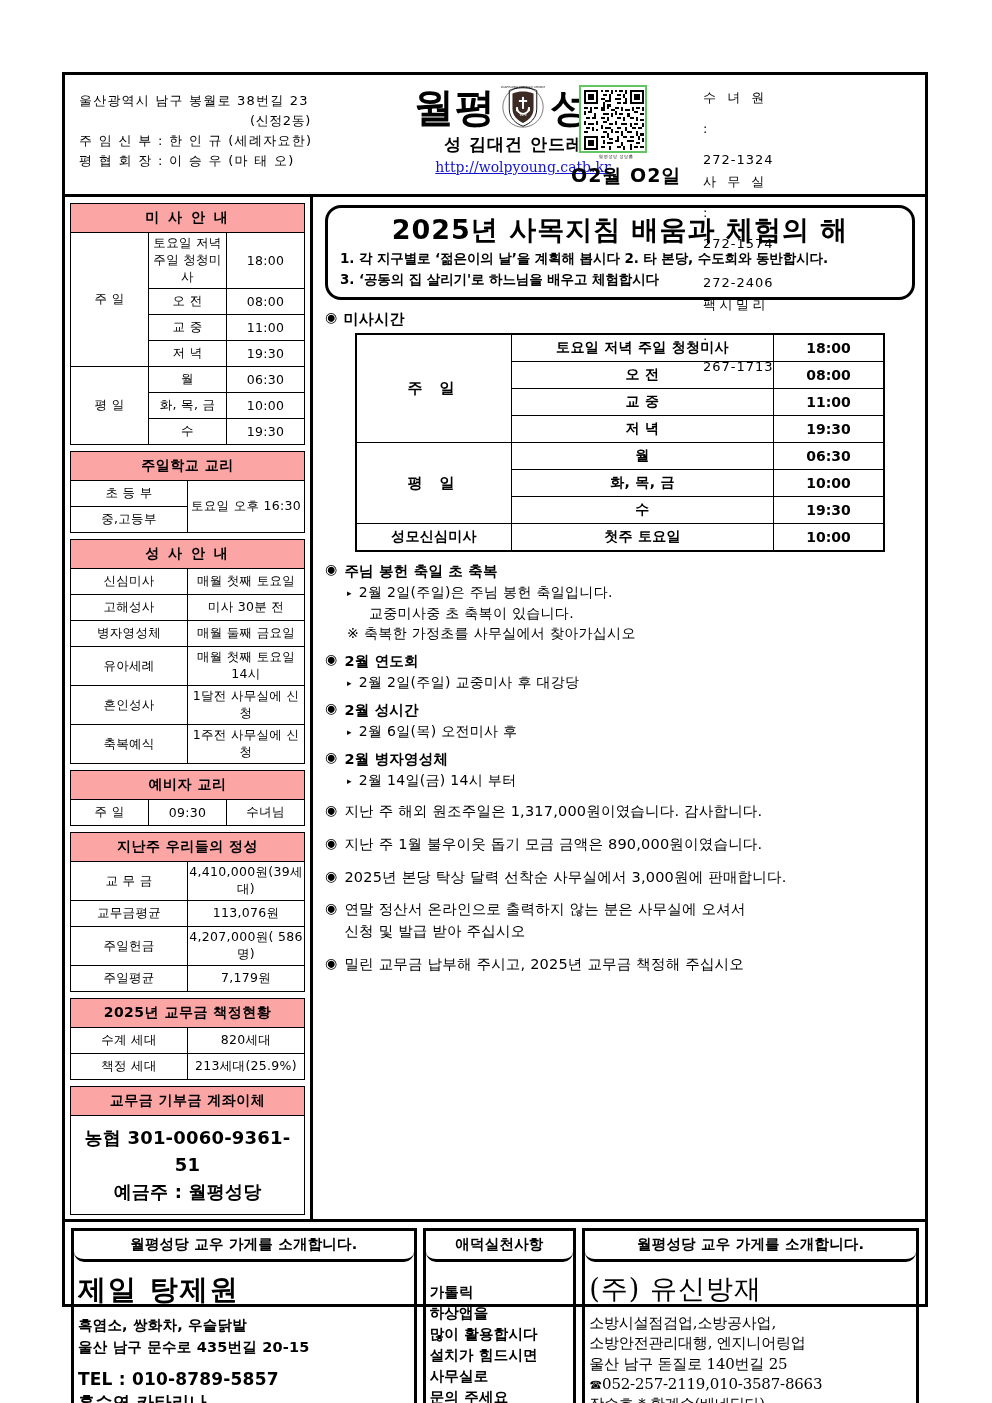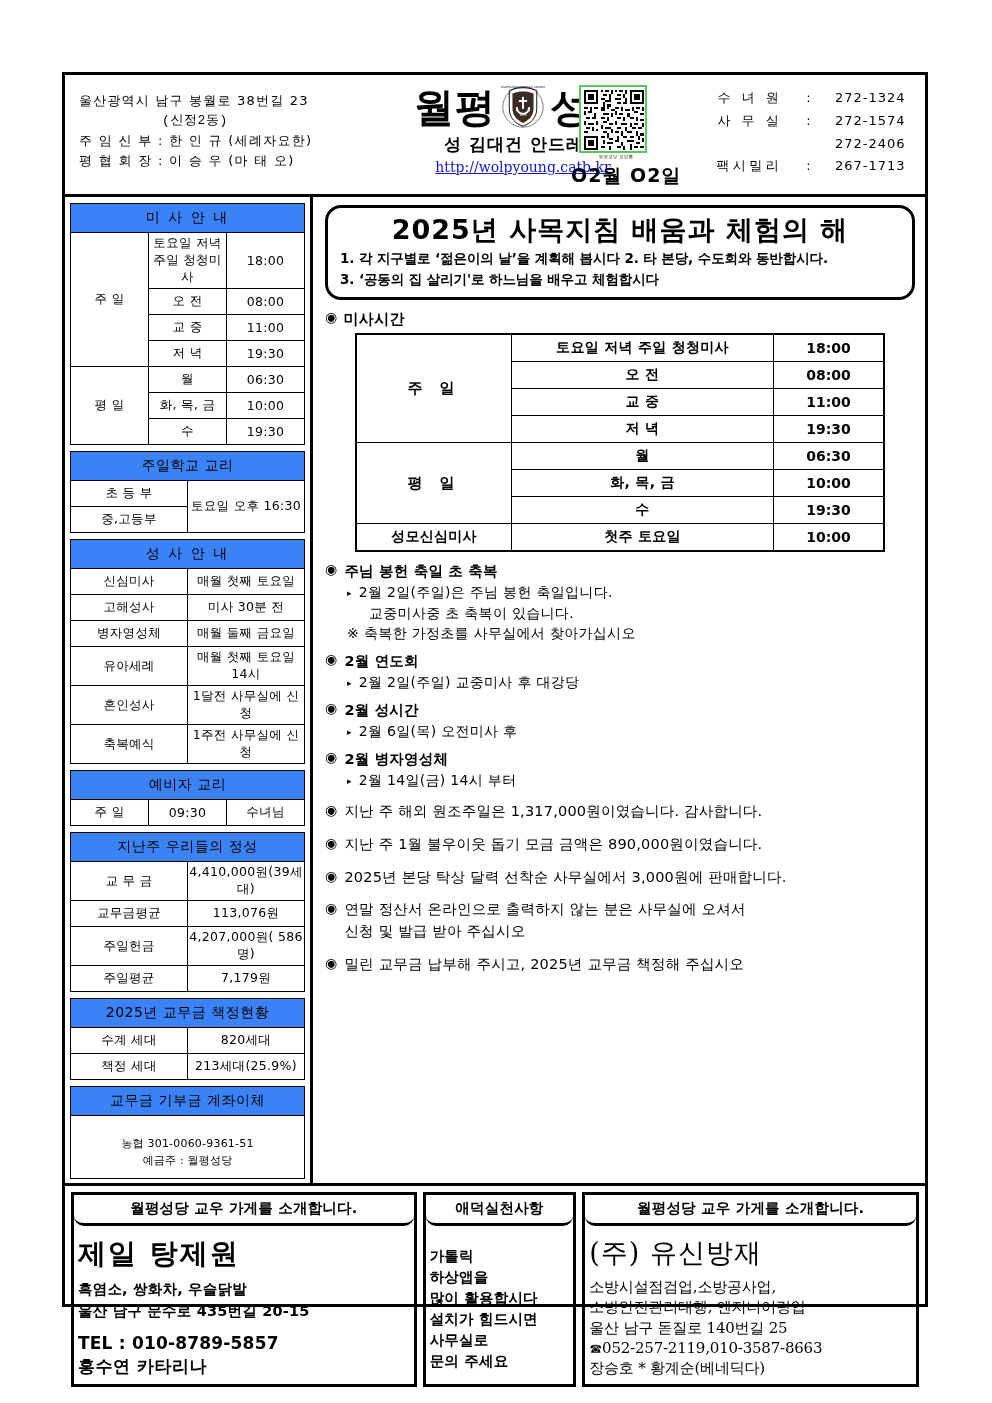--- a/index.html
+++ b/index.html
@@ -26,21 +26,21 @@
   }
   .hdr-left{
     width:278px;
     padding:16px 0 0 14px;
     box-sizing:border-box;
     font-size:13px;
     line-height:1.55;
     letter-spacing:.5px;
   }
   .hdr-left .addr{letter-spacing:1.2px;}
-  .hdr-left .dong{text-align:center;padding-right:32px;letter-spacing:.6px;font-family:Liberation Mono, monospace;}
+  .hdr-left .dong{text-align:right;padding-right:32px;letter-spacing:.6px;}
   .hdr-left .row{letter-spacing:1.3px;}
   .hdr-center{
     flex:1;
     position:relative;
     padding-top:8px;
     text-align:center;
   }
   .title-line{
     display:flex;align-items:center;justify-content:center;
     gap:2px;
@@ -91,21 +91,21 @@
     white-space:nowrap;
   }
   .hdr-right{
     width:222px;
     padding:12px 12px 0 0;
     box-sizing:border-box;
     font-size:13px;
     line-height:1.75;
   }
   .hdr-right .pr{
-    display:flex;justify-content:flex-end;gap:24px;letter-spacing:.4px;
+    display:flex;justify-content:flex-end;gap:8px;letter-spacing:.4px;flex-direction:column;
   }
   .hdr-right .plabel{letter-spacing:3.5px;}
   .hdr-right .pnum{width:78px;text-align:left;letter-spacing:1px;}
 
   
   .body{display:flex;}
   .col-left{
     width:248px;
     border-right:3px solid #000;
     box-sizing:border-box;
@@ -128,37 +128,37 @@
     border:1px solid #000;
     text-align:center;
     vertical-align:middle;
     font-size:12.5px;
     padding:2px 1px;
     height:21px;
     letter-spacing:.3px;
     font-weight:normal;
   }
   table.st th.sec{
-    background:#3b82f6;
-    font-weight:normal;
+    background:#fca5a5;
+    font-weight:bold;
     font-size:14px;
     height:24px;
     letter-spacing:2px;
     border:1px solid #000;
   }
   table.st th.sec.tight{letter-spacing:.5px;}
   td.daylbl{letter-spacing:5px;font-size:13px;}
   td.tiny{font-size:7.5px;letter-spacing:0;}
   td.timecell{font-size:12.5px;letter-spacing:.2px;}
   td.lbl{font-size:12.5px;letter-spacing:.6px;}
   .acctbox{
     border:1px solid #000;border-top:none;
     text-align:center;
-    font-size:11px;font-weight:normal;
-    padding:20px 2px 9px;
+    font-size:18px;font-weight:bold;
+    padding:8px 2px 9px;
     line-height:1.5;
     letter-spacing:.2px;
   }
 
   
   .banner{
     border:3px solid #000;
     border-radius:16px;
     padding:6px 12px 8px;
     margin:2px 2px 10px 2px;

